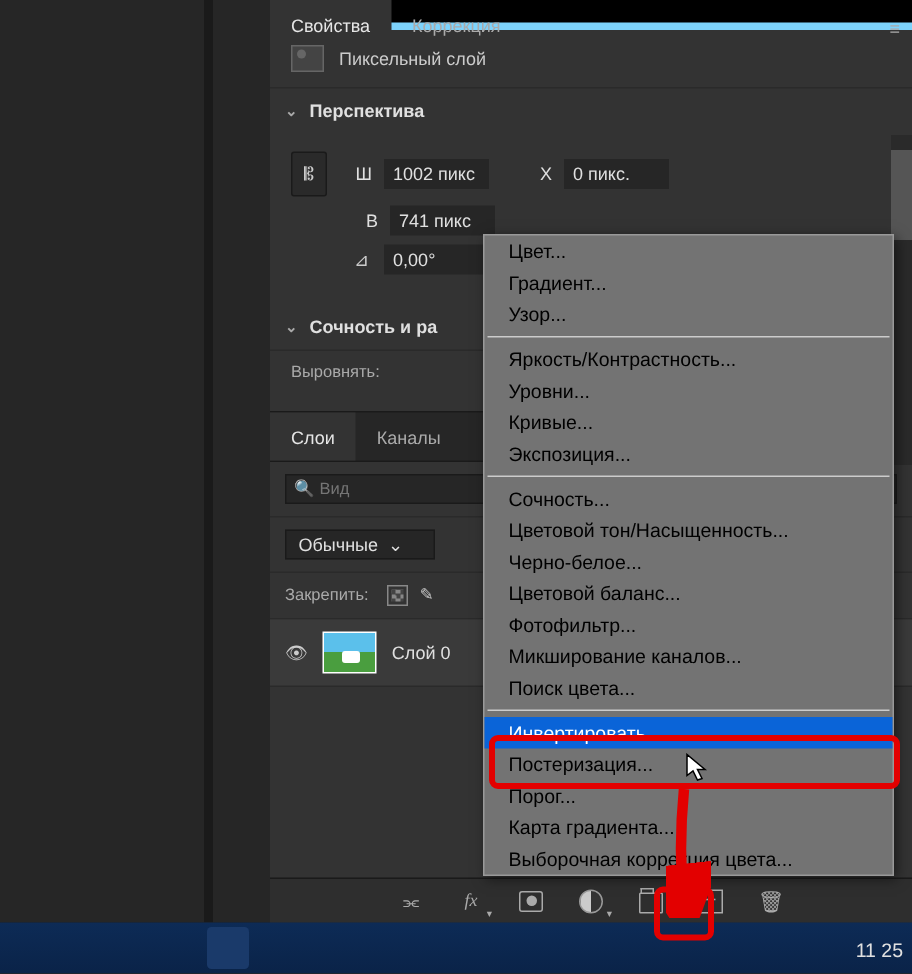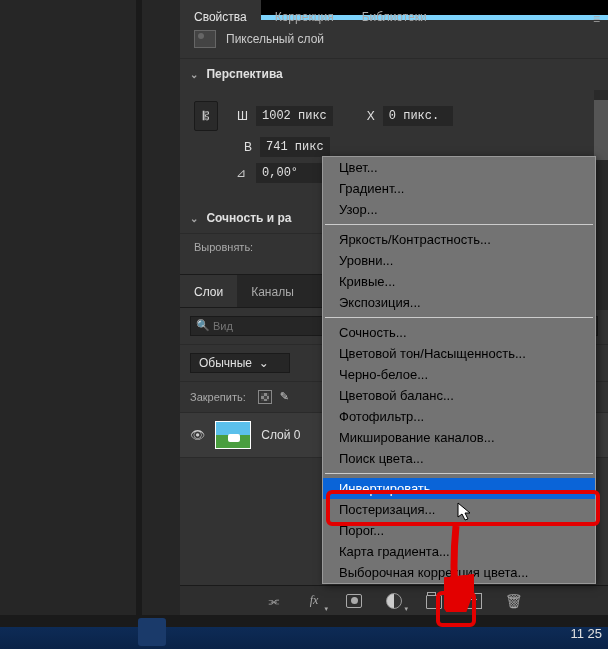--- a/index.html
+++ b/index.html
@@ -18,21 +18,21 @@
   .layer-type-row { display: flex; align-items: center; padding: 10px 14px; gap: 10px; border-bottom: 1px solid #2a2a2a; }
   .layer-type-icon { width: 22px; height: 18px; border: 1px solid #666; background: #444; position: relative; }
   .layer-type-icon::after { content: ''; position: absolute; width: 6px; height: 6px; border-radius: 50%; background: #666; top: 2px; left: 3px; }
   
   .section-header { display: flex; align-items: center; padding: 8px 10px; gap: 8px; color: #e0e0e0; font-weight: bold; font-size: 12px; }
   .chevron { font-size: 10px; color: #aaa; }
   
   .props-body { padding: 6px 14px 14px 14px; }
   .prop-row { display: flex; align-items: center; gap: 8px; margin: 6px 0; }
   .prop-label { color: #e0e0e0; width: 16px; text-align: right; }
-  .prop-input { background: #262626; color: #e0e0e0; padding: 3px 6px; font-size: 12px; border: none; min-width: 70px; font-family: Liberation Mono, monospace; }
+  .prop-input { background: #262626; color: #e0e0e0; padding: 3px 6px; font-size: 12px; border: none; min-width: 70px; }
   .link-icon { width: 24px; height: 30px; background: #2a2a2a; border: 1px solid #1a1a1a; border-radius: 2px; display: flex; align-items: center; justify-content: center; color: #ccc; margin-right: 6px; }
   .angle-icon { color: #ccc; margin-right: 2px; }
   .reset-icon { color: #ccc; margin-left: 6px; }
   .indent { padding-left: 42px; }
   
   .align-section { padding: 6px 14px 20px 14px; border-top: 1px solid #2a2a2a; }
   .align-label { color: #aaa; font-size: 11px; }
   
   .layers-tabs { display: flex; background: #262626; height: 34px; border-top: 1px solid #1a1a1a; border-bottom: 1px solid #1a1a1a; }
   
@@ -69,38 +69,37 @@
   .menu-item { padding: 3px 16px; color: #000; font-size: 13px; cursor: pointer; }
   .menu-item.highlighted { background: #0a64d8; color: #fff; }
   .menu-sep { height: 1px; background: #ccc; margin: 4px 2px; }
   
   .red-box-menu { position: absolute; left: 326px; top: 490px; width: 274px; height: 36px; border: 4px solid #e30000; border-radius: 6px; z-index: 200; pointer-events: none; }
   .red-box-icon { position: absolute; left: 436px; bottom: 22px; width: 40px; height: 36px; border: 4px solid #e30000; border-radius: 6px; z-index: 200; pointer-events: none; }
   .red-arrow { position: absolute; left: 444px; top: 522px; z-index: 201; pointer-events: none; }
   
   .cursor { position: absolute; left: 457px; top: 502px; z-index: 250; pointer-events: none; }
   
-  .taskbar { position: absolute; left: 0; right: 0; bottom: 0; height: 22px; background: linear-gradient(#0d2b56, #0a2348); }
+  .taskbar { position: absolute; left: 0; right: 0; bottom: 0; height: 34px; background: linear-gradient(#0d2b56, #0a2348); }
   .tb-icon { position: absolute; left: 138px; bottom: 3px; width: 28px; height: 28px; background: #1a3a6a; border-radius: 3px; }
   .clock { position: absolute; right: 6px; bottom: 8px; color: #e0e0e0; font-size: 13px; }
   .scrollbar { position: absolute; right: 0; top: 90px; width: 14px; height: 220px; background: #2a2a2a; }
   .scrollbar-thumb { width: 100%; height: 60px; background: #555; margin-top: 10px; }
 </style>
 </head>
 <body>
 
 <div class="left-dark"></div>
 <div class="left-strip"></div>
 
 <div class="panel-area">
 
   <div class="tabs">
     <div class="tab active">Свойства</div>
     <div class="tab">Коррекция</div>
-    <div class="tab">Библиотеки</div>
     <div class="menu-icon">≡</div>
   </div>
 
   <div class="layer-type-row">
     <div class="layer-type-icon"></div>
     <span>Пиксельный слой</span>
   </div>
 
   <div class="section-header">
     <span class="chevron">⌄</span>

